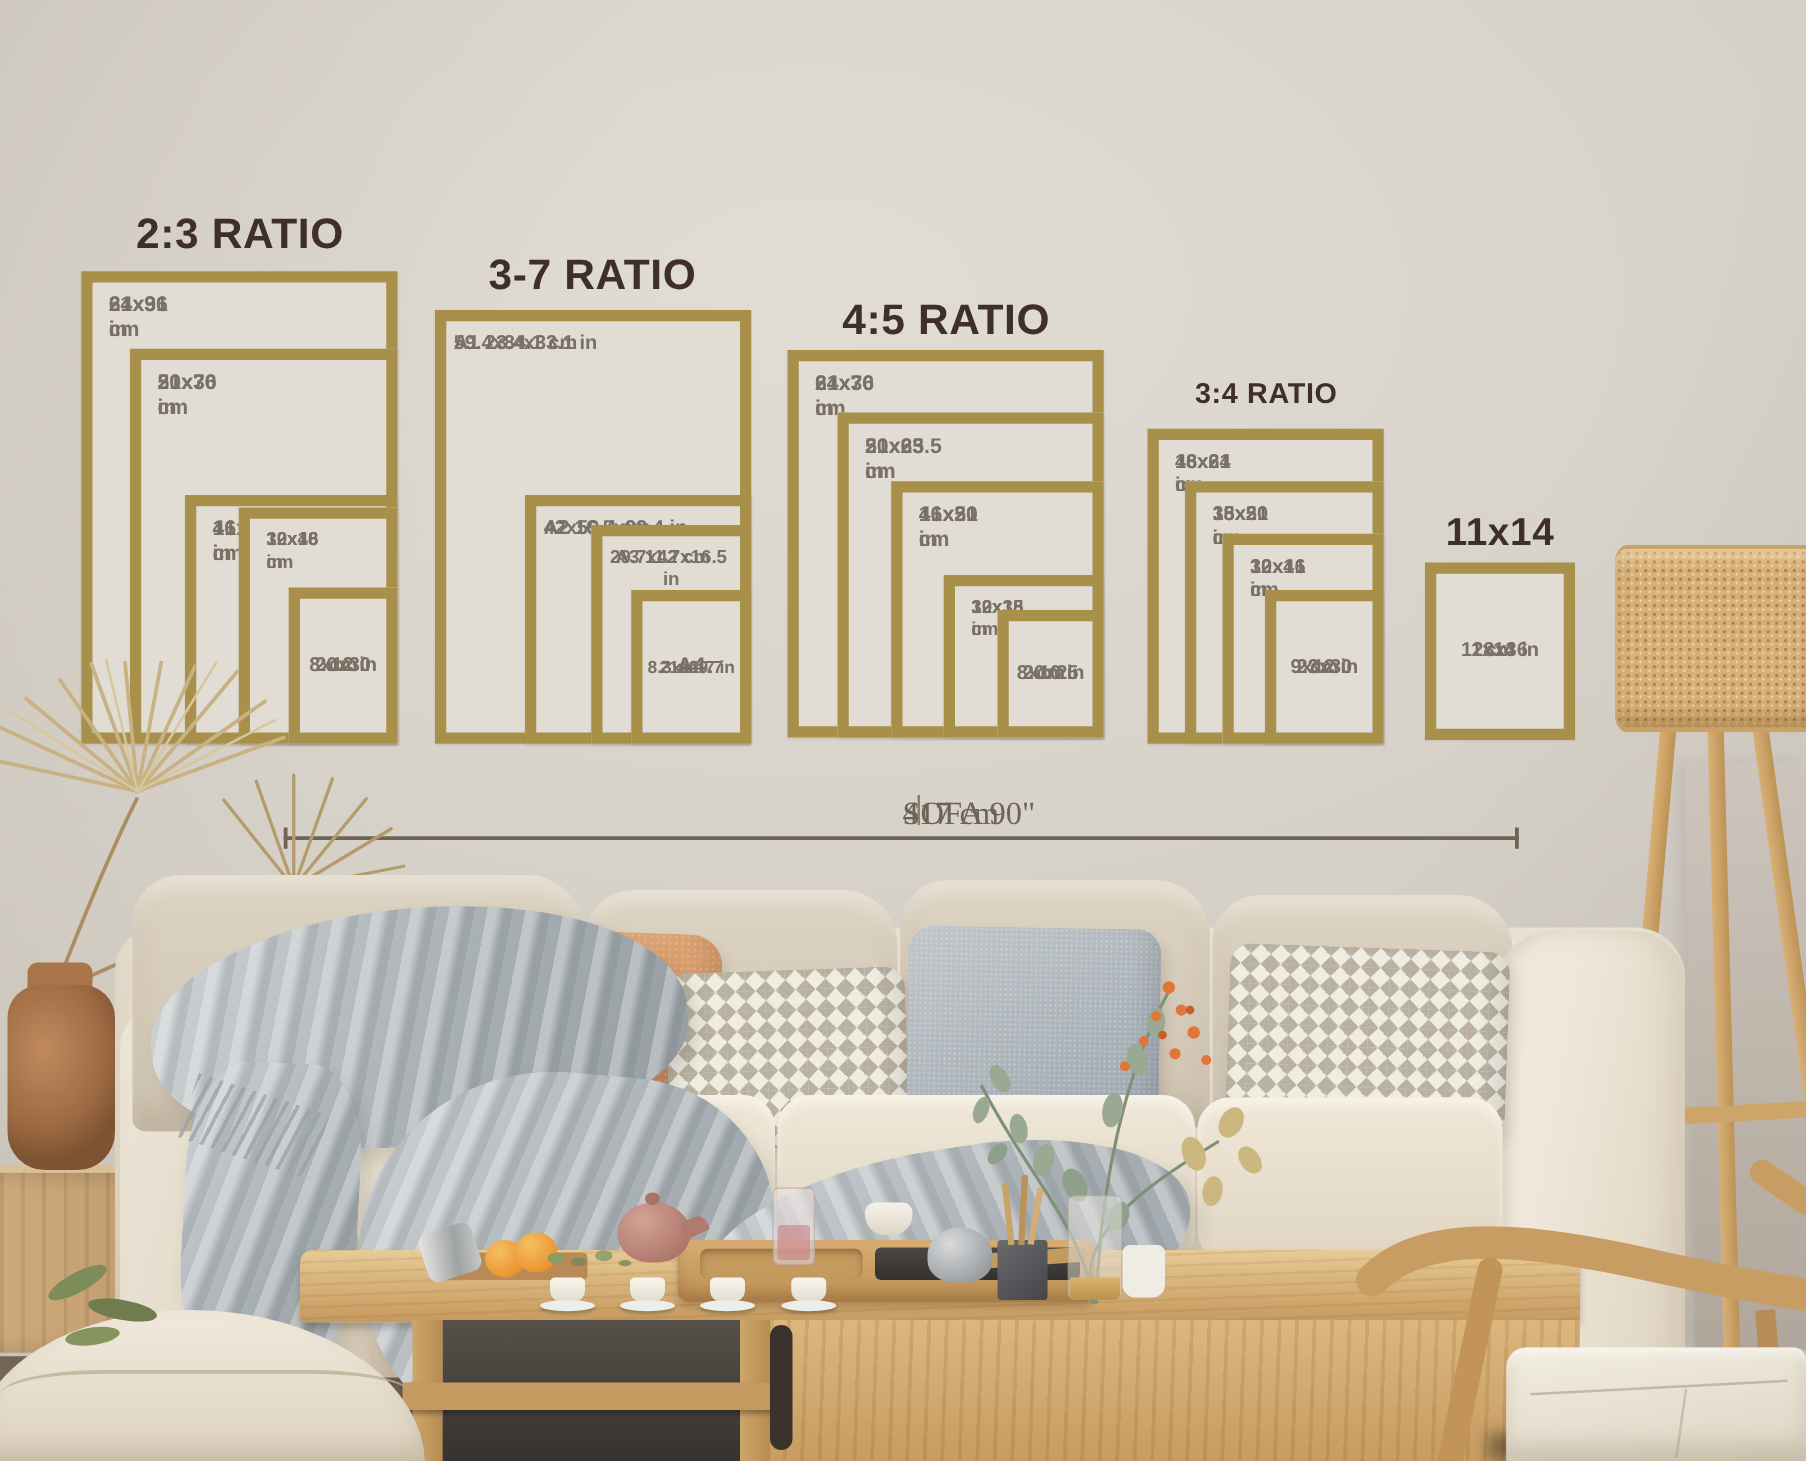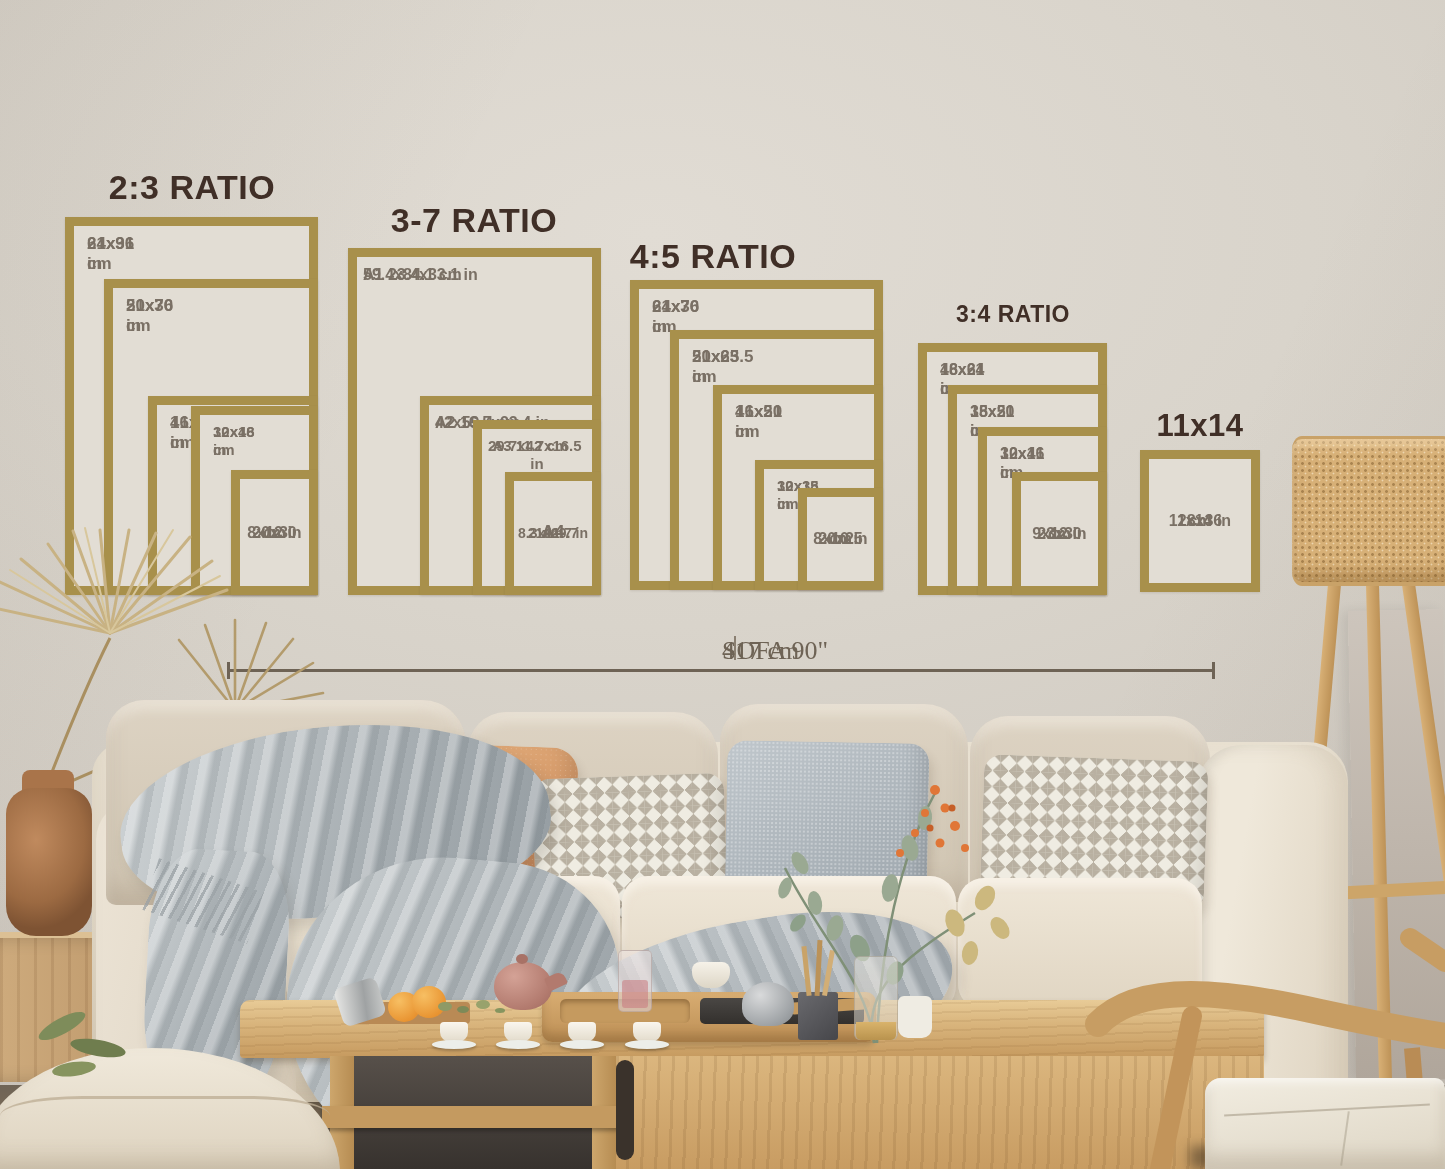--- a/index.html
+++ b/index.html
@@ -8,21 +8,21 @@
     background:radial-gradient(95% 70% at 45% 20%, #e1dcd4 0%, #d9d4cb 48%, #cec8bf 100%);}
   #stage *{position:absolute;box-sizing:border-box;}
   .vign{inset:0;background:linear-gradient(115deg, rgba(90,75,60,.07), transparent 28%, transparent 72%, rgba(90,75,60,.09)),
         linear-gradient(0deg, rgba(90,75,60,.05), transparent 30%);}
 
   
   .main-title{left:50%;top:78px;transform:translateX(-50%);white-space:nowrap;
     font-family:"Liberation Serif",serif;font-weight:700;font-size:52px;letter-spacing:1px;color:#8a796e;}
   .ratio-title{transform:translateX(-50%);white-space:nowrap;font-weight:700;font-size:34px;
     letter-spacing:.5px;color:#402f27;}
-  #t1{left:192px;top:168px;} #t2{left:474px;top:201px;} #t3{left:713px;top:237px;}
+  #t1{left:192px;top:168px;} #t2{left:474px;top:201px;} #t3{left:757px;top:237px;}
   #t4{left:1013px;top:301px;font-size:23px;} #t5{left:1200px;top:408px;font-size:31px;}
 
   .frame{border:9px solid #a8904b;background:#e2ddd4;box-shadow:0 1px 2px rgba(70,55,30,.12);}
   .frame .frame{right:-9px;bottom:-9px;}
   #g1f1{left:65px;top:217px;width:253px;height:378px;}
   #g1f2{width:214px;height:316px;} #g1f3{width:170px;height:199px;}
   #g1f4{width:127px;height:189px;} #g1f5{width:87px;height:125px;}
   #g2f1{left:348px;top:248px;width:253px;height:347px;}
   #g2f2{width:181px;height:199px;} #g2f3{width:128px;height:175px;} #g2f4{width:96px;height:123px;padding-left:42px;}
   #g3f1{left:630px;top:280px;width:253px;height:310px;}

